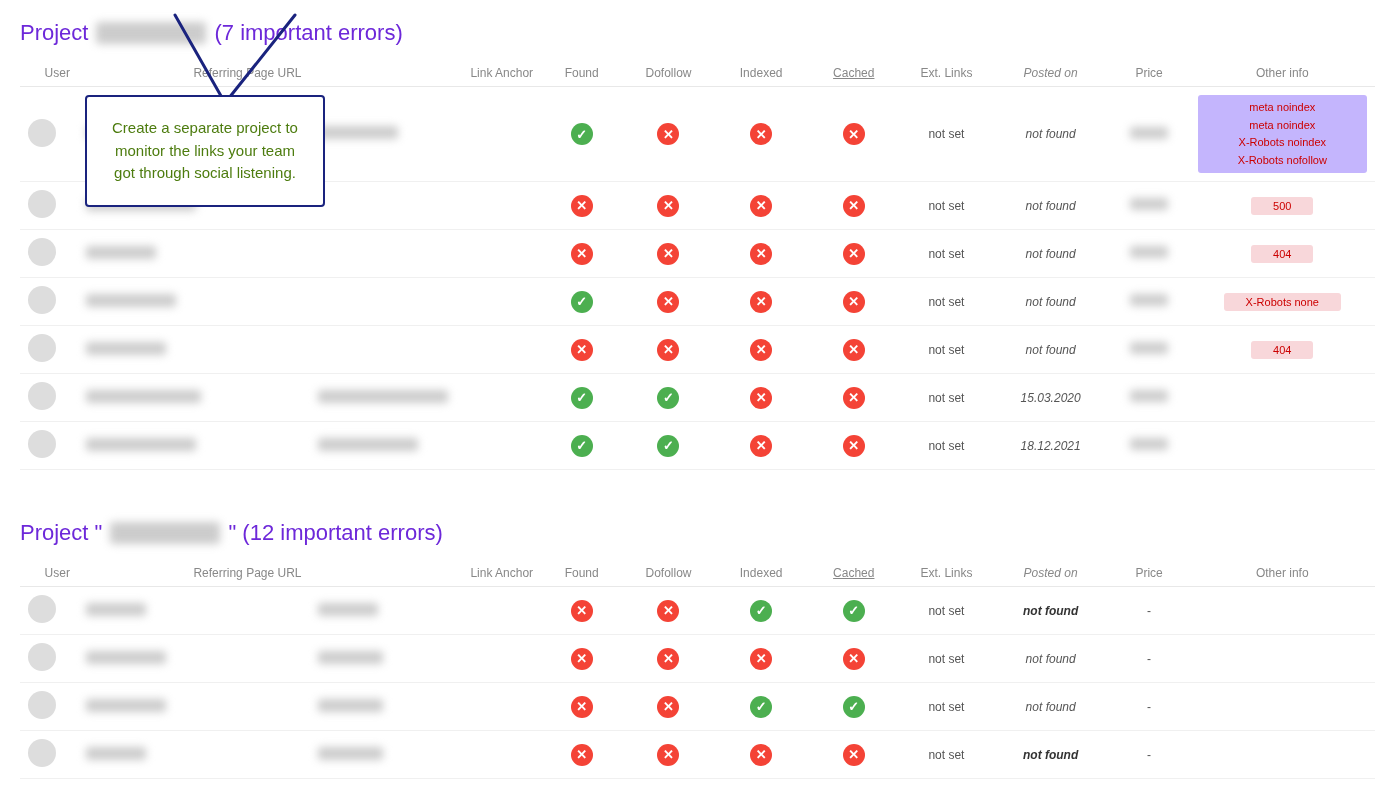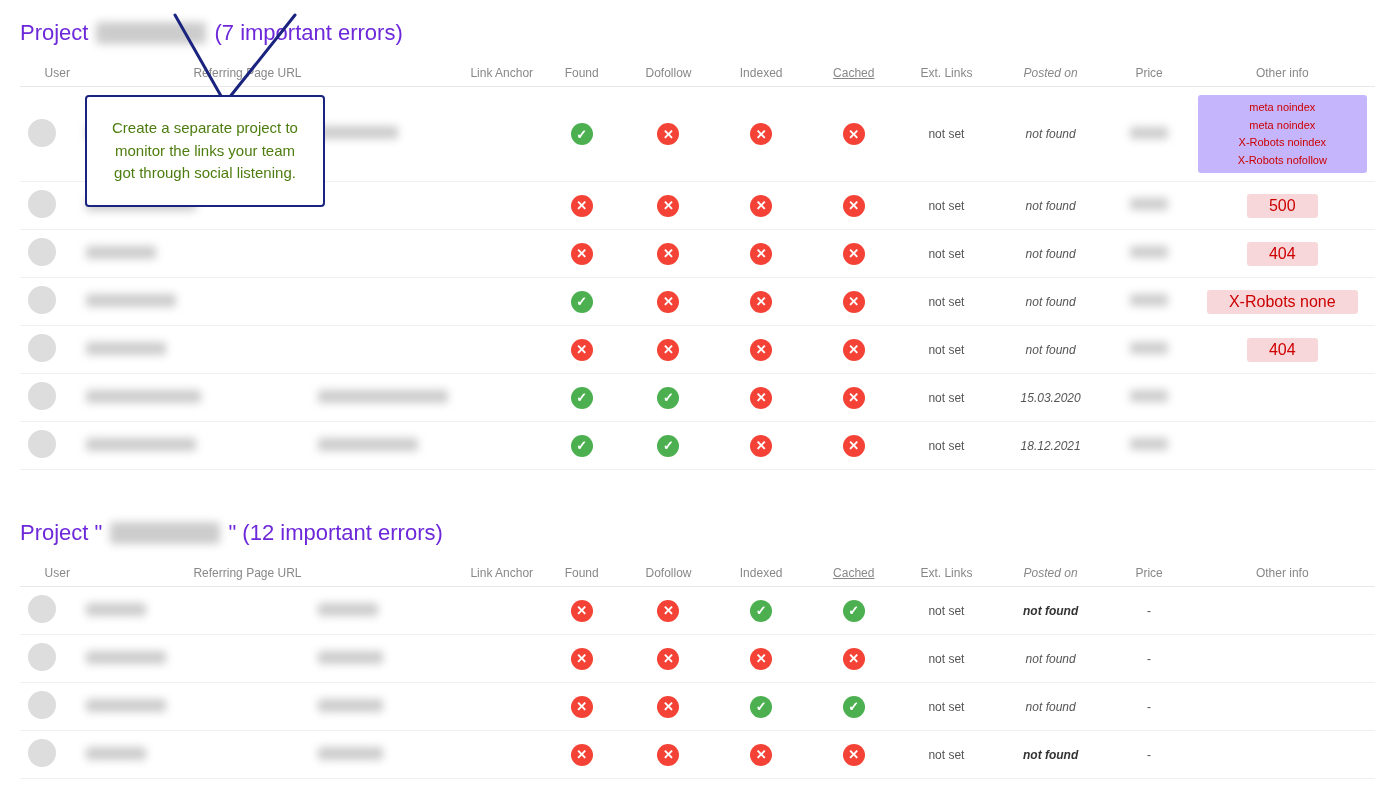--- a/index.html
+++ b/index.html
@@ -114,21 +114,21 @@
       font-weight: bold;
     }
 
     .not-set { color: #999; text-align: center; }
     .not-found { color: #555; }
     .not-found-bold { color: #333; font-weight: bold; }
 
     .other-info-badge {
       padding: 3px 22px;
       border-radius: 3px;
-      font-size: 16px;
+      font-size: 11px;
       display: inline-block;
     }
 
     .badge-red { background: #f8d7da; color: #c00; }
 
     .other-info-multiline {
       background: #c4b5fd;
       border-radius: 3px;
       padding: 4px 8px;
       text-align: center;

